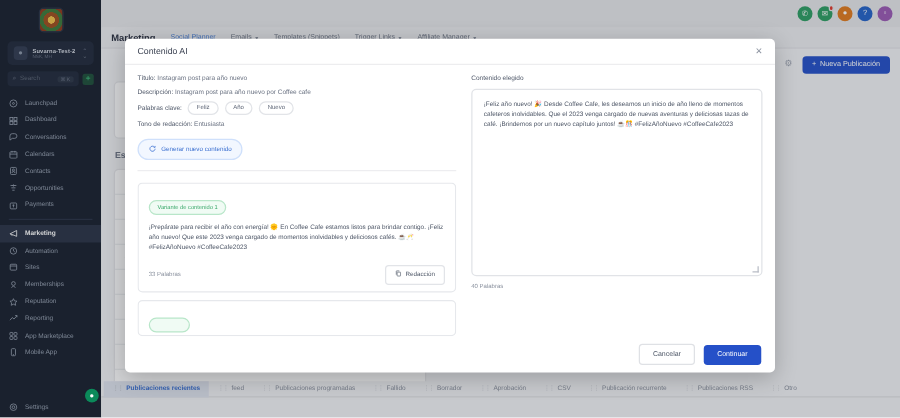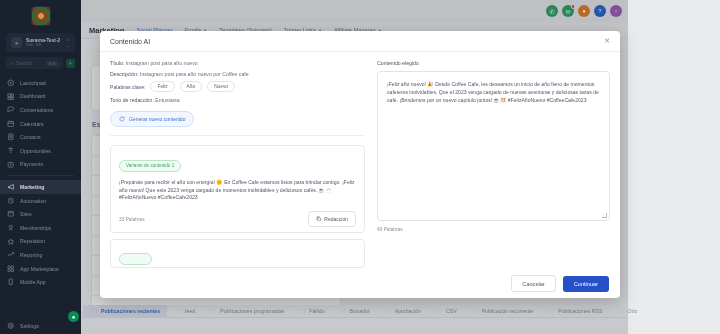--- a/index.html
+++ b/index.html
@@ -2,21 +2,21 @@
 <html><head>
 <meta charset="utf-8">
 <style>
   * { box-sizing: border-box; margin: 0; padding: 0; }
   html, body {
     width: 720px; height: 334px;
     overflow: hidden;
     font-family: "Liberation Sans", sans-serif;
     background: #e9eaec;
   }
-  #root { position: relative; width: 628px; height: 334px; }
+  #root { position: relative; width: 720px; height: 334px; }
 
   
   .sidebar {
     position: absolute; left: 0; top: 0; width: 81px; height: 334px;
     background: #19212f; color: #9aa3b2;
     display: flex; flex-direction: column;
   }
   .logo-wrap { padding: 6px 0 5px; display: flex; justify-content: center; }
   .logo {
     width: 20px; height: 20px; border-radius: 4px;

